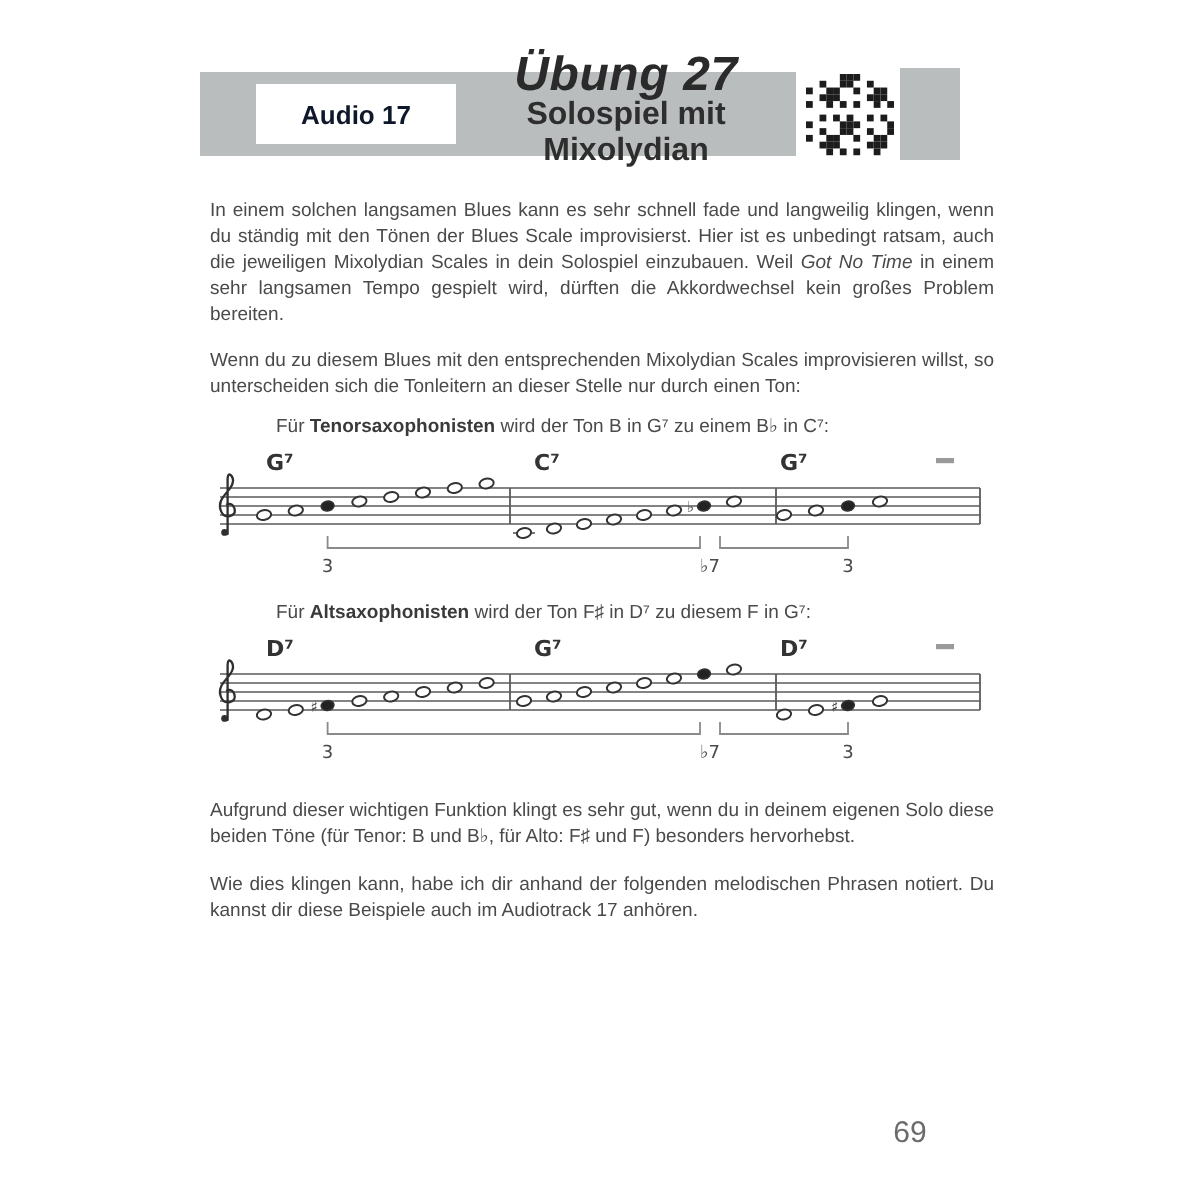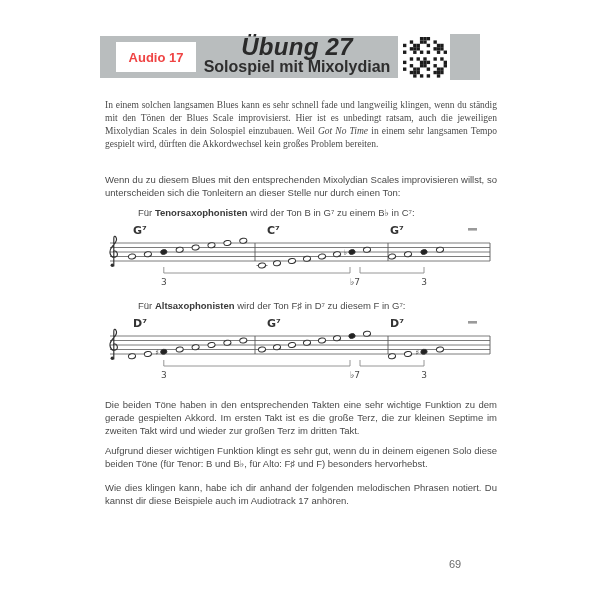--- a/index.html
+++ b/index.html
@@ -1,40 +1,40 @@
 <!DOCTYPE html>
 <html><head>
 <meta charset="utf-8">
 <style>
   html,body{margin:0;padding:0;}
   body{width:600px;height:600px;background:#ffffff;font-family:"Liberation Sans","DejaVu Sans",sans-serif;position:relative;overflow:hidden;}
   .page{position:absolute;inset:0;background:#ffffff;}
 
   
   .header-bar{position:absolute;left:100px;top:36px;width:298px;height:42px;background:#b9bdbe;display:flex;align-items:center;}
-  .audio-box{margin-left:16px;width:80px;height:30px;background:#ffffff;display:flex;align-items:center;justify-content:center;
-             font-weight:bold;font-size:13px;color:#ef4444;}
+  .audio-box{margin-left:28px;width:100px;height:30px;background:#ffffff;display:flex;align-items:center;justify-content:center;
+             font-weight:bold;font-size:13px;color:#0f172a;}
   .title-wrap{flex:1;text-align:center;padding-bottom:2px;}
   .title{font-size:24px;font-weight:bold;color:#2a2a2a;line-height:20px;letter-spacing:.3px;font-style:italic;}
   .subtitle{font-size:16px;font-weight:bold;color:#2e2e2e;margin-top:1px;}
   .qr{position:absolute;left:403px;top:37px;}
   .side-block{position:absolute;left:450px;top:34px;width:30px;height:46px;background:#b9bdbe;}
 
   
   .col{position:absolute;left:105px;top:99px;width:392px;font-size:9.5px;line-height:13px;color:#4a4a4a;text-align:justify;}
   .col p{margin:0;}
-  p.sp-after{margin-bottom:22px;font-family:Liberation Serif, serif;}
+  p.sp-after{margin-bottom:10px;}
   p.sp-after-lg{margin-bottom:7px;}
   .em{font-style:italic;}
   .b{font-weight:bold;color:#3a3a3a;}
   .lead{margin-bottom:2px !important;text-align:left;padding-left:33px;}
   svg.staff{display:block;margin-left:-5px;margin-bottom:6px;}
   #staff2{margin-bottom:12px;}
 
-  .page-number{position:absolute;left:440px;top:558px;width:30px;text-align:center;font-size:11px;color:#6b6b6b;}
+  .page-number{position:absolute;left:440px;top:558px;width:30px;text-align:center;font-size:15px;color:#6b6b6b;}
 </style>
 </head>
 <body>
 
 <div class="page">
 
   <div class="header-bar">
     <div class="audio-box">
       <span>Audio 17</span>
     </div>
@@ -193,19 +193,18 @@
         <text x="315.5" y="40.75" font-size="7.5" fill="#3a3a3a" font-family="'DejaVu Sans',sans-serif">♯</text>
         <ellipse cx="324" cy="37.75" rx="3.2" ry="2.45" transform="rotate(-12 324 37.75)" fill="#222" stroke="#333" stroke-width="0.8"></ellipse>
         <ellipse cx="340" cy="35.5" rx="3.6" ry="2.45" transform="rotate(-12 340 35.5)" fill="#fff" stroke="#333" stroke-width="1"></ellipse>
         <path d="M63.8 46 L63.8 52 L250 52 L250 46" fill="none" stroke="#8a8a8a" stroke-width="0.9"></path>
         <path d="M260 46 L260 52 L324 52 L324 46" fill="none" stroke="#8a8a8a" stroke-width="0.9"></path>
         <text x="63.8" y="64" font-size="9" fill="#4a4a4a" text-anchor="middle" font-family="'DejaVu Sans','Liberation Sans',sans-serif">3</text>
         <text x="255" y="64" font-size="9" fill="#4a4a4a" text-anchor="middle" font-family="'DejaVu Sans','Liberation Sans',sans-serif">♭7</text>
         <text x="324" y="64" font-size="9" fill="#4a4a4a" text-anchor="middle" font-family="'DejaVu Sans','Liberation Sans',sans-serif">3</text>
       </svg>
 
-    <p class="sp-after-lg">Die beiden Töne haben in den entsprechenden Takten eine sehr wichtige Funktion zu dem gerade gespielten Akkord. Im ersten Takt ist es die große Terz, die zur kleinen Septime im zweiten Takt wird und wieder zur großen Terz im dritten Takt.</p>
     <p style="margin-bottom:11px">Aufgrund dieser wichtigen Funktion klingt es sehr gut, wenn du in deinem eigenen Solo diese beiden Töne (für Tenor: B und B♭, für Alto: F♯ und F) besonders hervorhebst.</p>
     <p>Wie dies klingen kann, habe ich dir anhand der folgenden melodischen Phrasen notiert. Du kannst dir diese Beispiele auch im Audiotrack 17 anhören.</p>
   </div>
 
   <div class="page-number">69</div>
 </div>
 
 </body></html>

